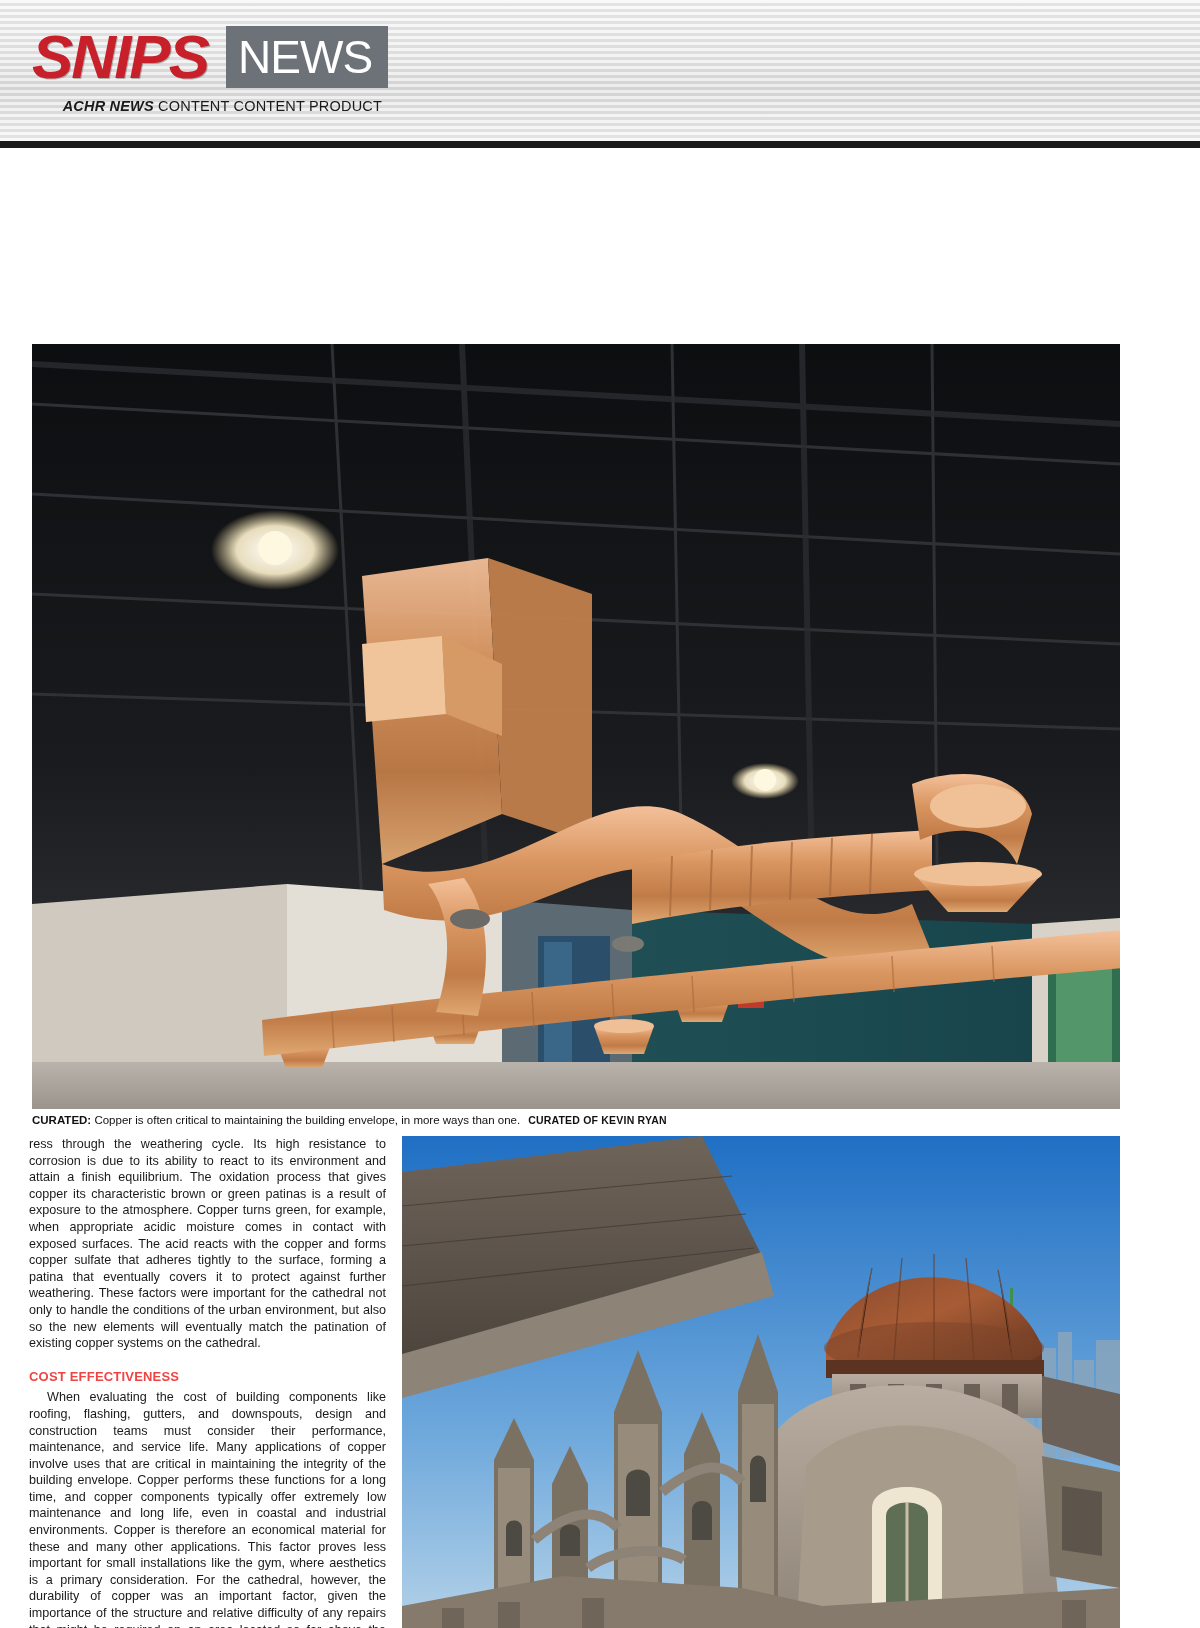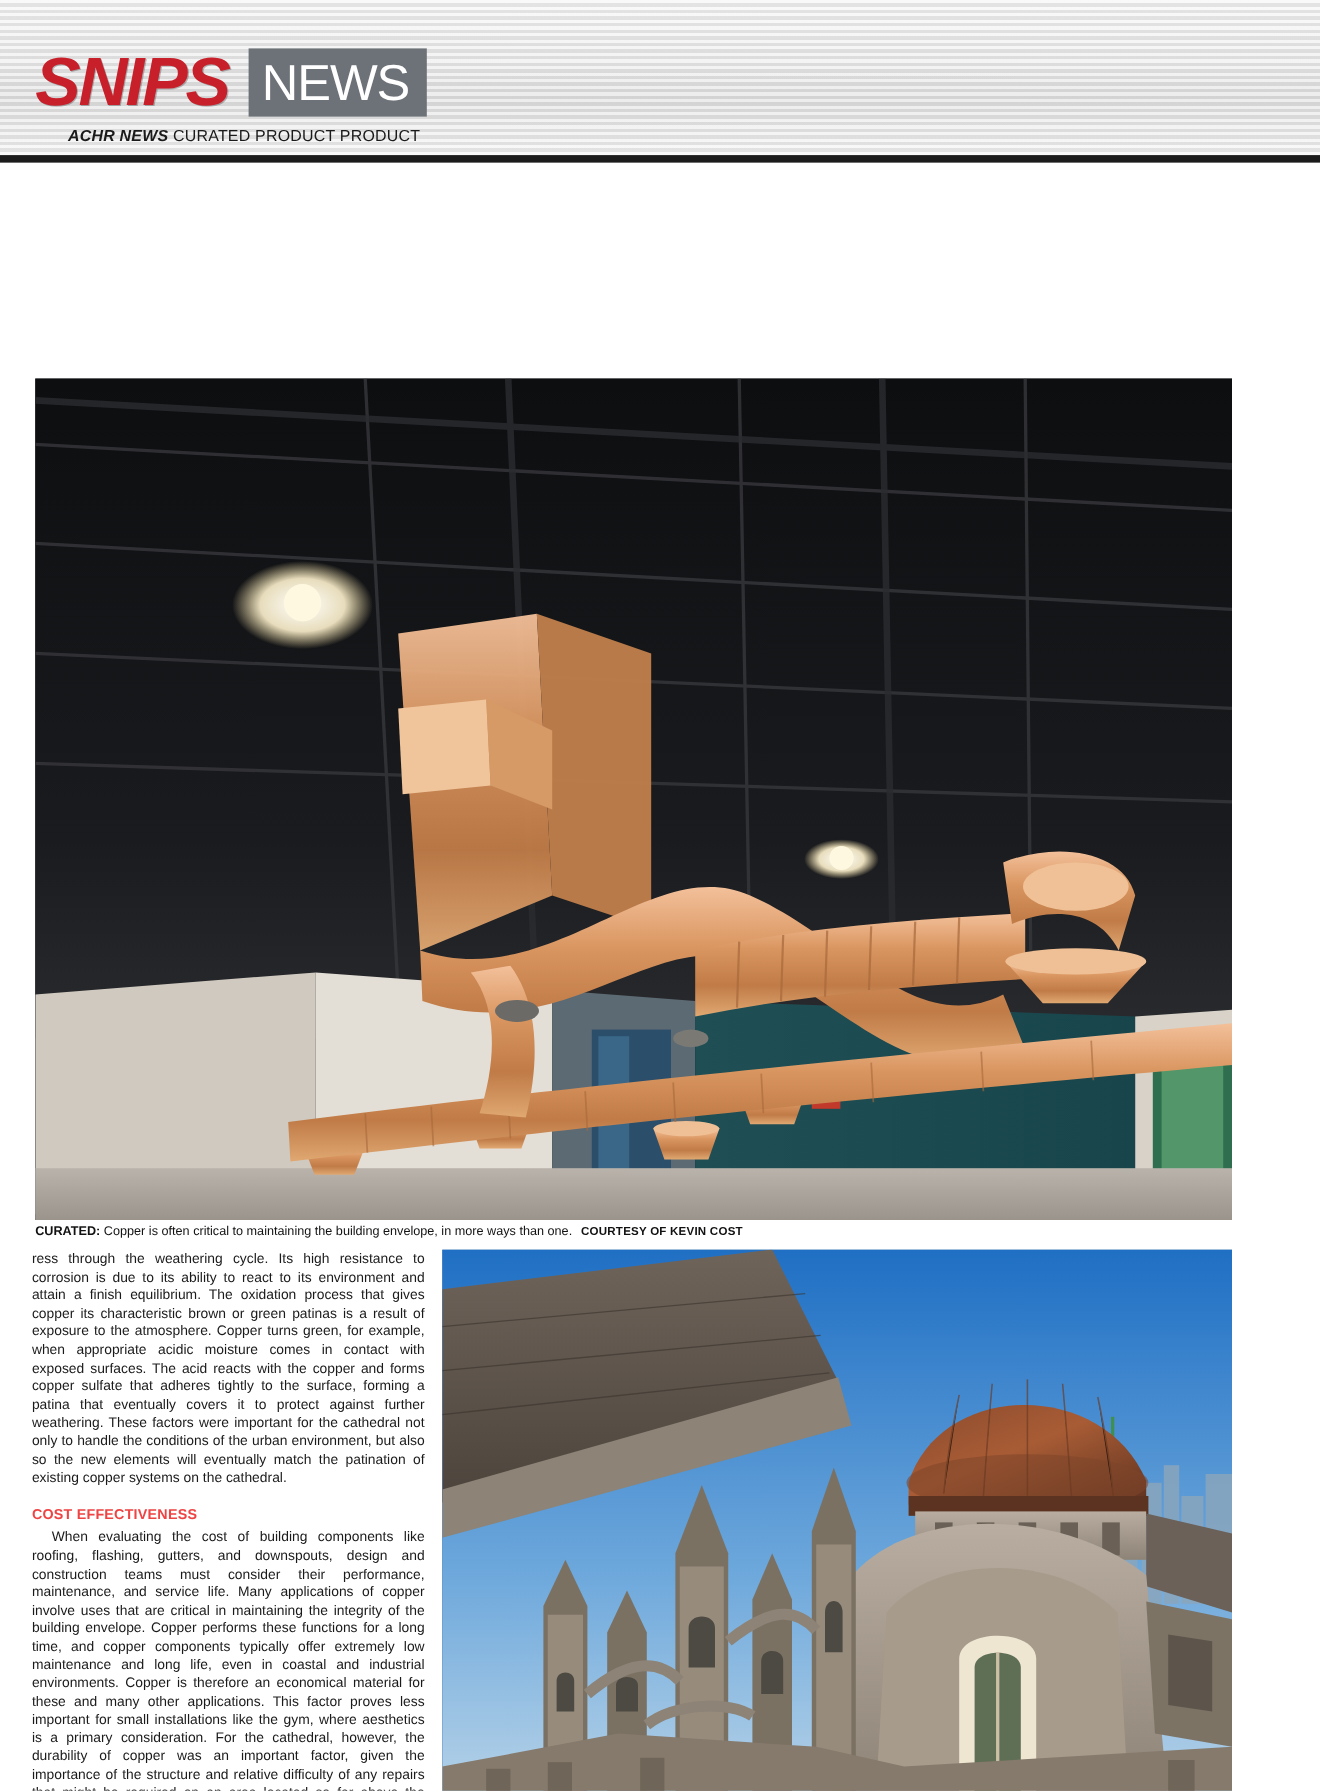--- a/index.html
+++ b/index.html
@@ -31,21 +31,21 @@
     background: repeating-linear-gradient(180deg,
       rgba(255,255,255,0.85) 0px,
       rgba(255,255,255,0.85) 3px,
       rgba(190,190,190,0.55) 3px,
       rgba(190,190,190,0.55) 6px);
     opacity: 0.55;
   }
   .logo-wrap {
     position: absolute;
     left: 32px;
-    top: 44px;
+    top: 26px;
     z-index: 3;
     display: flex;
     flex-direction: column;
     align-items: flex-end;
   }
   .logo-row {
     display: flex;
     align-items: stretch;
   }
   .logo-snips {
@@ -173,21 +173,21 @@
 
 <div class="masthead">
   <div class="logo-wrap">
     <div class="logo-row">
       <span class="logo-snips">SNIPS</span>
       <span class="logo-news-box">
         <span class="logo-news">NEWS</span>
       </span>
     </div>
     <div class="logo-tagline">
-      <span class="ital">ACHR NEWS</span><span class="reg"> CURATED PRODUCT PRODUCT</span>
+      <span class="ital">ACHR NEWS</span><span class="reg"> CONTENT CONTENT PRODUCT</span>
     </div>
   </div>
   <div class="masthead-rule"></div>
 </div>
 
 <div class="page">
 
   <div class="hero">
     <svg class="hero-svg" viewBox="0 0 1088 765" preserveAspectRatio="none">
       <defs>
@@ -313,21 +313,21 @@
       <ellipse cx="243" cy="206" rx="64" ry="40" fill="url(#lamp)"></ellipse>
       <circle cx="243" cy="204" r="17" fill="#fff8e0"></circle>
       <ellipse cx="733" cy="437" rx="34" ry="18" fill="url(#lamp)"></ellipse>
       <circle cx="733" cy="436" r="11" fill="#fff8e0"></circle>
       <ellipse cx="438" cy="575" rx="20" ry="10" fill="#6b6a66"></ellipse>
       <ellipse cx="596" cy="600" rx="16" ry="8" fill="#7a7974"></ellipse>
     </svg>
   </div>
 
   <div class="hero-caption">
-    <b>CURATED:</b><span> Copper is often critical to maintaining the building envelope, in more ways than one.</span><span class="courtesy">COURTESY OF KEVIN COST</span>
+    <b>CURATED:</b><span> Copper is often critical to maintaining the building envelope, in more ways than one.</span><span class="courtesy">CURATED OF KEVIN RYAN</span>
   </div>
 
   <div class="col-left">
     <p>ress through the weathering cycle. Its high resistance to corrosion is due to its ability to react to its environment and attain a finish equilibrium. The oxidation process that gives copper its characteristic brown or green patinas is a result of exposure to the atmosphere. Copper turns green, for example, when appropriate acidic moisture comes in contact with exposed surfaces. The acid reacts with the copper and forms copper sulfate that adheres tightly to the surface, forming a patina that eventually covers it to protect against further weathering. These factors were important for the cathedral not only to handle the conditions of the urban environment, but also so the new elements will eventually match the patination of existing copper systems on the cathedral.</p>
     <div class="section-head">COST EFFECTIVENESS</div>
     <p class="indent">When evaluating the cost of building components like roofing, flashing, gutters, and downspouts, design and construction teams must consider their performance, maintenance, and service life. Many applications of copper involve uses that are critical in maintaining the integrity of the building envelope. Copper performs these functions for a long time, and copper components typically offer extremely low maintenance and long life, even in coastal and industrial environments. Copper is therefore an economical material for these and many other applications. This factor proves less important for small installations like the gym, where aesthetics is a primary consideration. For the cathedral, however, the durability of copper was an important factor, given the importance of the structure and relative difficulty of any repairs that might be required on an area located so far above the street.</p>
   </div>
 
   <div class="photo2">
     <svg class="photo2-svg" viewBox="0 0 718 500" preserveAspectRatio="none">

